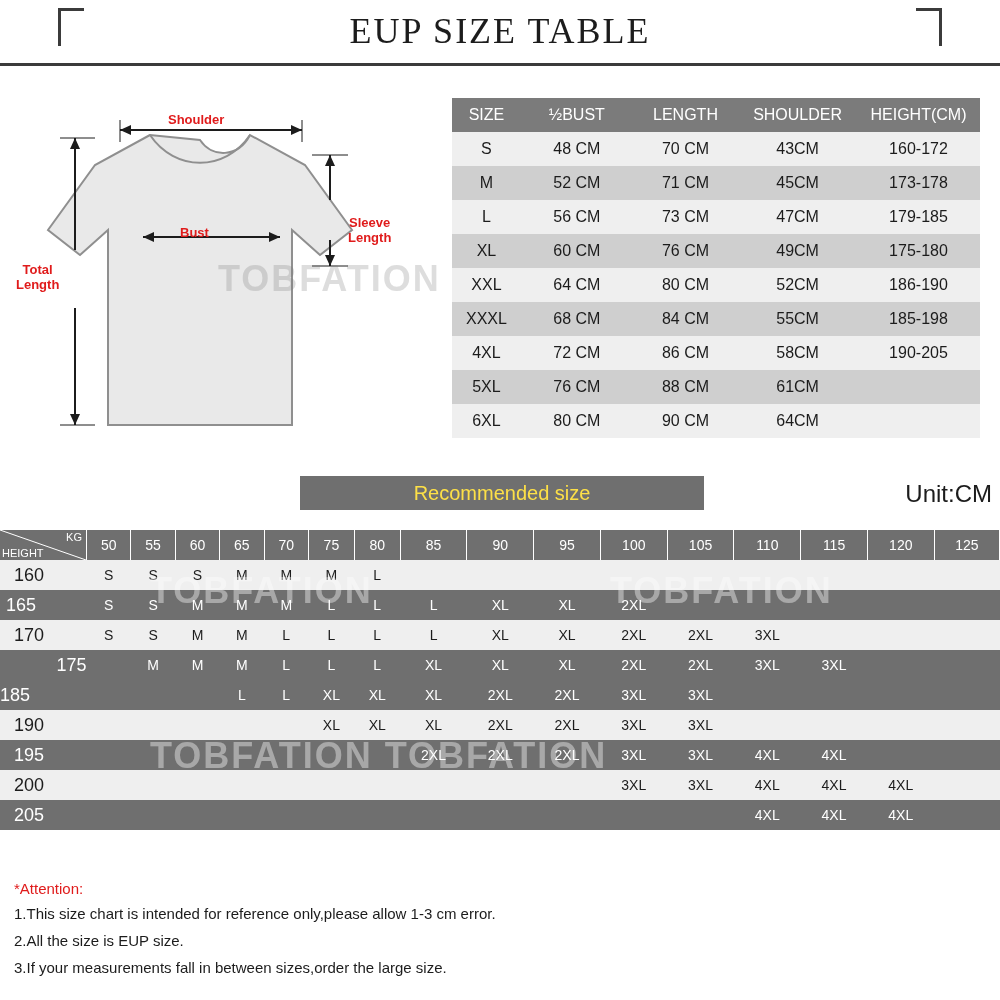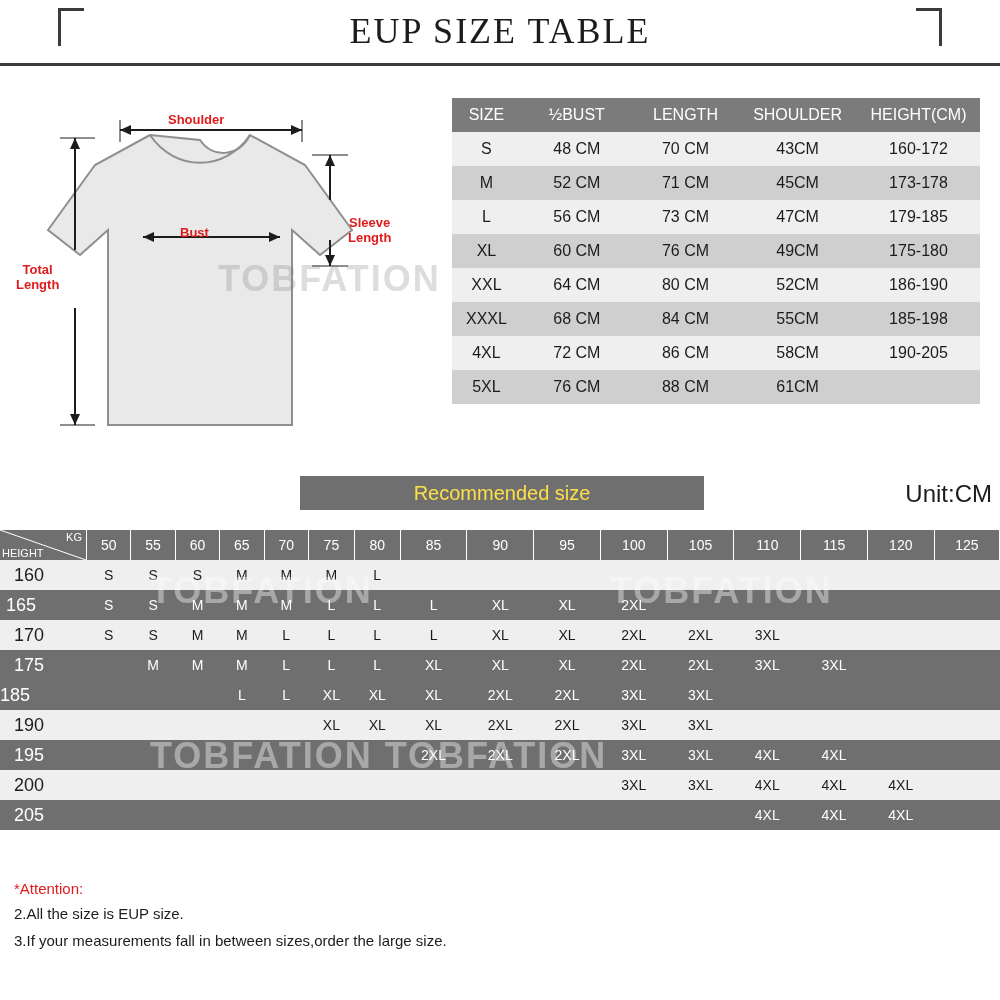--- a/index.html
+++ b/index.html
@@ -303,20 +303,27 @@
         <td>72 CM</td>
         <td>86 CM</td>
         <td>58CM</td>
         <td>190-205</td>
       </tr>
       <tr>
         <td>5XL</td>
         <td>76 CM</td>
         <td>88 CM</td>
         <td>61CM</td>
+        <td></td>
+      </tr>
+      <tr>
+        <td>6XL</td>
+        <td>80 CM</td>
+        <td>90 CM</td>
+        <td>64CM</td>
         <td></td>
       </tr>
     </tbody>
 </table>
 
 <div class="wm dark" style="left:218px; top:258px;">TOBFATION</div>
 
 <div class="rec-bar">Recommended size</div>
 <div class="unit">Unit:CM</div>
 
@@ -400,21 +407,21 @@
         <td>XL</td>
         <td>XL</td>
         <td>2XL</td>
         <td>2XL</td>
         <td>3XL</td>
         <td></td>
         <td></td>
         <td></td>
       </tr>
       <tr class="even">
-        <td style="text-align: left; padding-left: 14px;">175</td>
+        <td style="text-align: right; padding-left: 14px;">175</td>
         <td></td>
         <td>M</td>
         <td>M</td>
         <td>M</td>
         <td>L</td>
         <td>L</td>
         <td>L</td>
         <td>XL</td>
         <td>XL</td>
         <td>XL</td>
@@ -522,15 +529,16 @@
       </tr>
     </tbody>
 </table>
 
 <div class="wm" style="left:150px; top:570px;">TOBFATION</div>
 <div class="wm" style="left:610px; top:570px;">TOBFATION</div>
 <div class="wm" style="left:150px; top:735px;">TOBFATION  TOBFATION</div>
 
 <div class="attention">
   <div class="att-title">*Attention:</div>
+  <div class="att-line">1.This size chart is intended for reference only,please allow 1-3 cm error.</div>
   <div class="att-line">2.All the size is EUP size.</div>
   <div class="att-line">3.If your measurements fall in between sizes,order the large size.</div>
 </div>
 
 </body></html>

